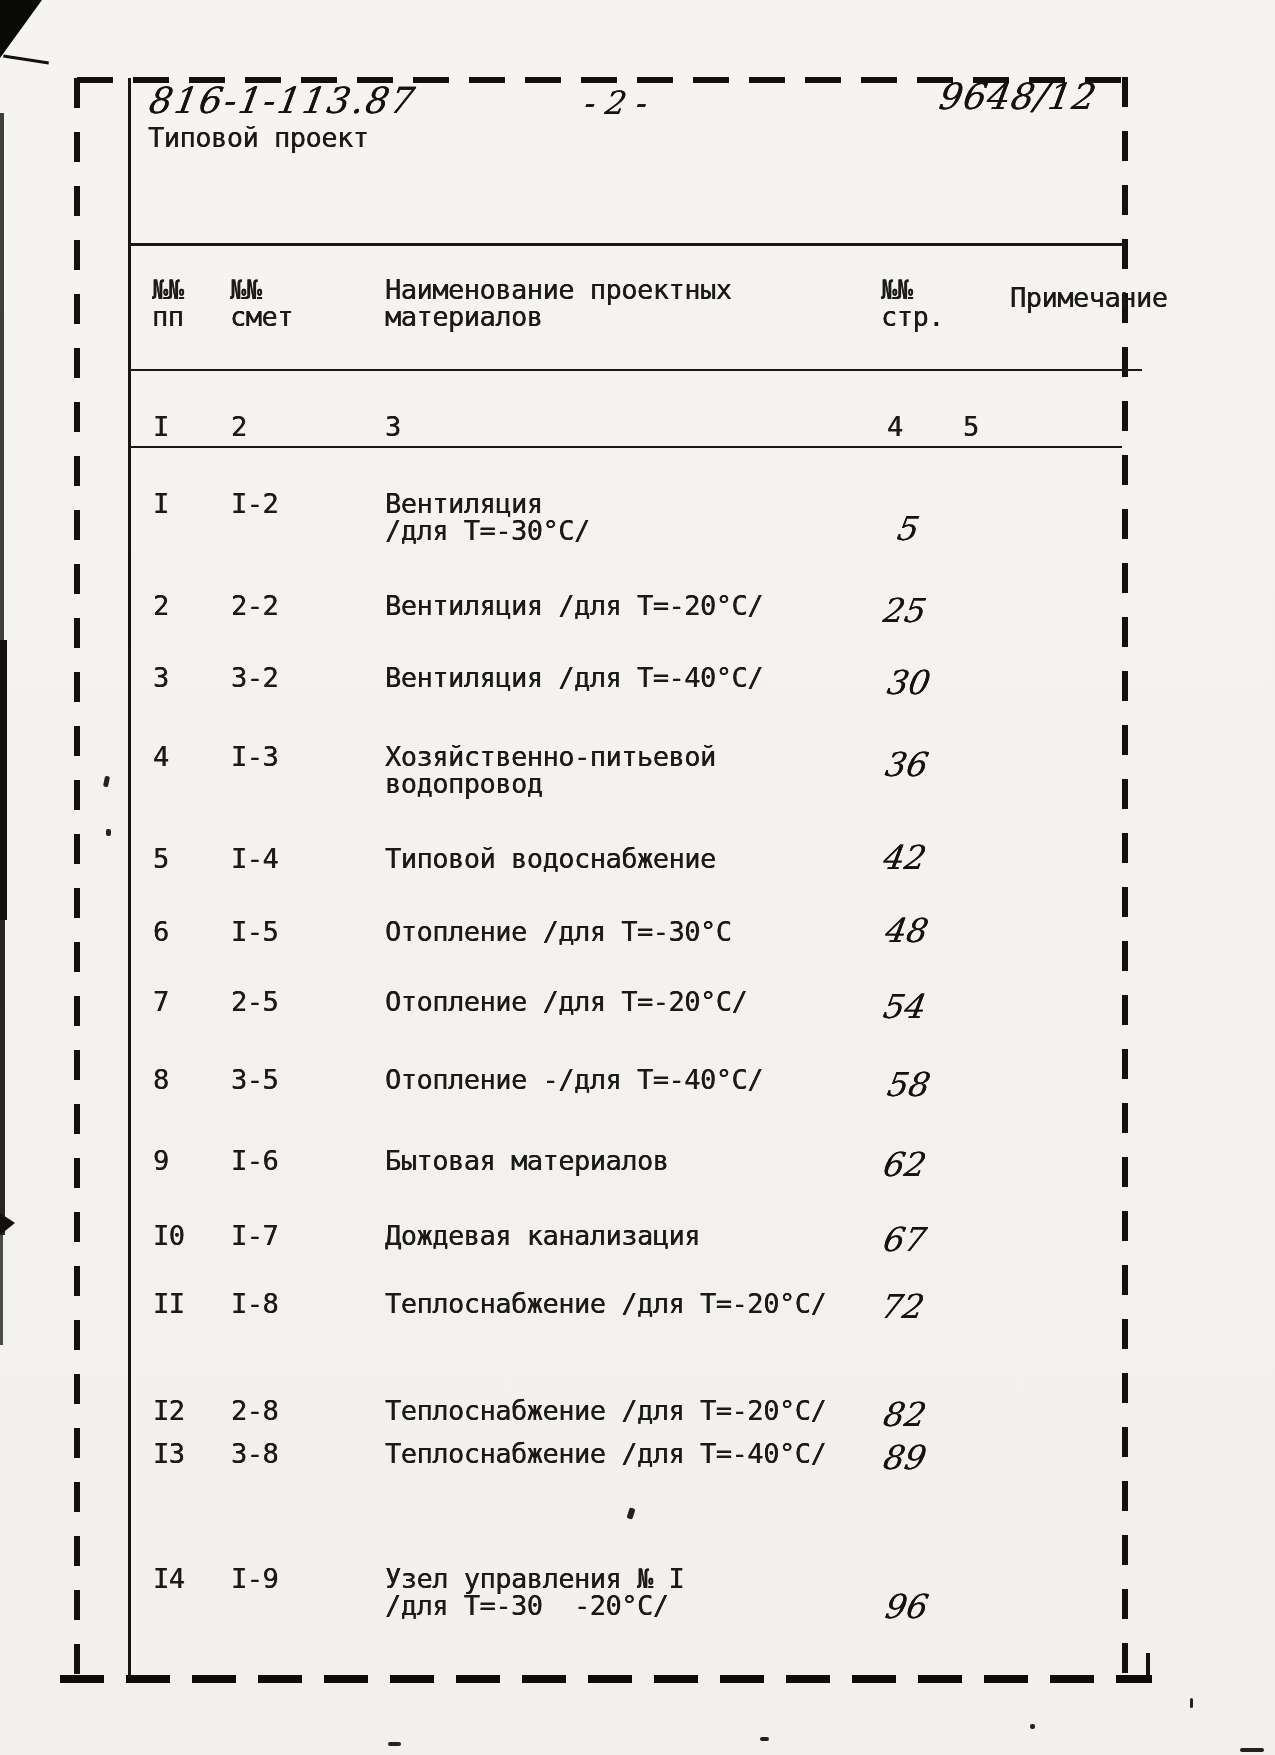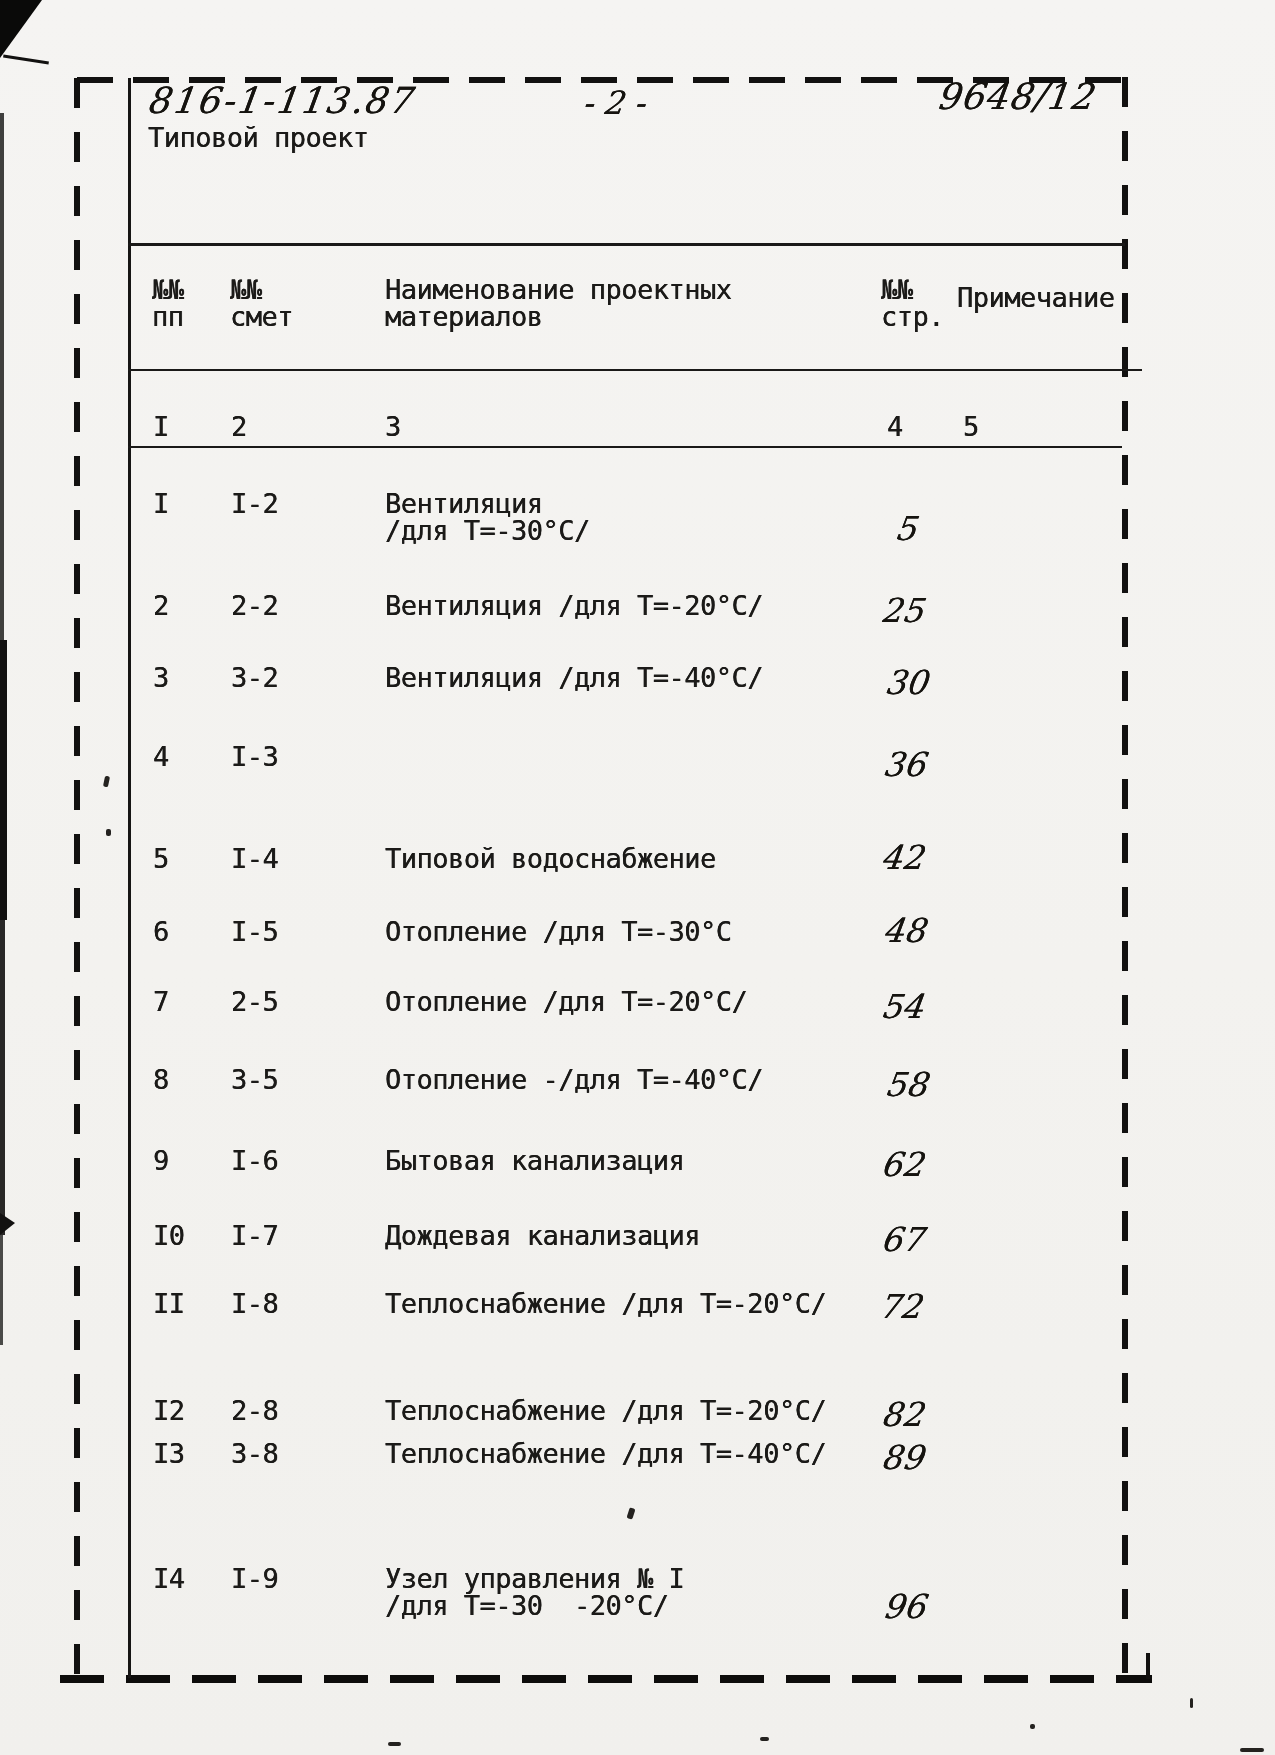--- a/index.html
+++ b/index.html
@@ -82,21 +82,21 @@
   <div class="abs hand" style="left:940px;top:76px;font-size:36px;letter-spacing:1px;">9648/12</div>
 
   <div class="abs mono" style="left:152px;top:276px;">№№
 пп</div>
   <div class="abs mono" style="left:230px;top:276px;">№№
 смет</div>
   <div class="abs mono" style="left:385px;top:276px;">Наименование проектных
 материалов</div>
   <div class="abs mono" style="left:881px;top:276px;">№№
 стр.</div>
-  <div class="abs mono" style="left:957px;top:284px;">Примечание</div>
+  <div class="abs mono" style="left:1010px;top:284px;">Примечание</div>
 
   <div class="abs mono" style="left:153px;top:413px;">I</div>
   <div class="abs mono" style="left:231px;top:413px;">2</div>
   <div class="abs mono" style="left:385px;top:413px;">3</div>
   <div class="abs mono" style="left:887px;top:413px;">4</div>
   <div class="abs mono" style="left:963px;top:413px;">5</div>
 
   <div id="rows">
     <div class="row" style="top: 490px;">
       <span class="cell c-num mono">I</span>
@@ -116,20 +116,22 @@
     <div class="row" style="top: 664px;">
       <span class="cell c-num mono">3</span>
       <span class="cell c-est mono">3-2</span>
       <span class="cell c-name mono">Вентиляция /для Т=-40°С/</span>
       <span class="cell c-page hand" style="top: 2px; left: 888px;">30</span>
     </div>
 
     <div class="row" style="top: 743px;">
       <span class="cell c-num mono">4</span>
       <span class="cell c-est mono">I-3</span>
+      <span class="cell c-name mono">Хозяйственно-питьевой
+водопровод</span>
       <span class="cell c-page hand" style="top: 5px; left: 886px;">36</span>
     </div>
 
     <div class="row" style="top: 845px;">
       <span class="cell c-num mono">5</span>
       <span class="cell c-est mono">I-4</span>
       <span class="cell c-name mono">Типовой водоснабжение</span>
       <span class="cell c-page hand" style="top: -4px; left: 884px;">42</span>
     </div>
 
@@ -150,21 +152,21 @@
     <div class="row" style="top: 1066px;">
       <span class="cell c-num mono">8</span>
       <span class="cell c-est mono">3-5</span>
       <span class="cell c-name mono">Отопление -/для Т=-40°С/</span>
       <span class="cell c-page hand" style="top: 2px; left: 888px;">58</span>
     </div>
 
     <div class="row" style="top: 1147px;">
       <span class="cell c-num mono">9</span>
       <span class="cell c-est mono">I-6</span>
-      <span class="cell c-name mono">Бытовая канализация</span>
+      <span class="cell c-name mono">Бытовая материалов</span>
       <span class="cell c-page hand" style="top: 1px; left: 884px;">62</span>
     </div>
 
     <div class="row" style="top: 1222px;">
       <span class="cell c-num mono">I0</span>
       <span class="cell c-est mono">I-7</span>
       <span class="cell c-name mono">Дождевая канализация</span>
       <span class="cell c-page hand" style="top: 1px; left: 884px;">67</span>
     </div>
 

